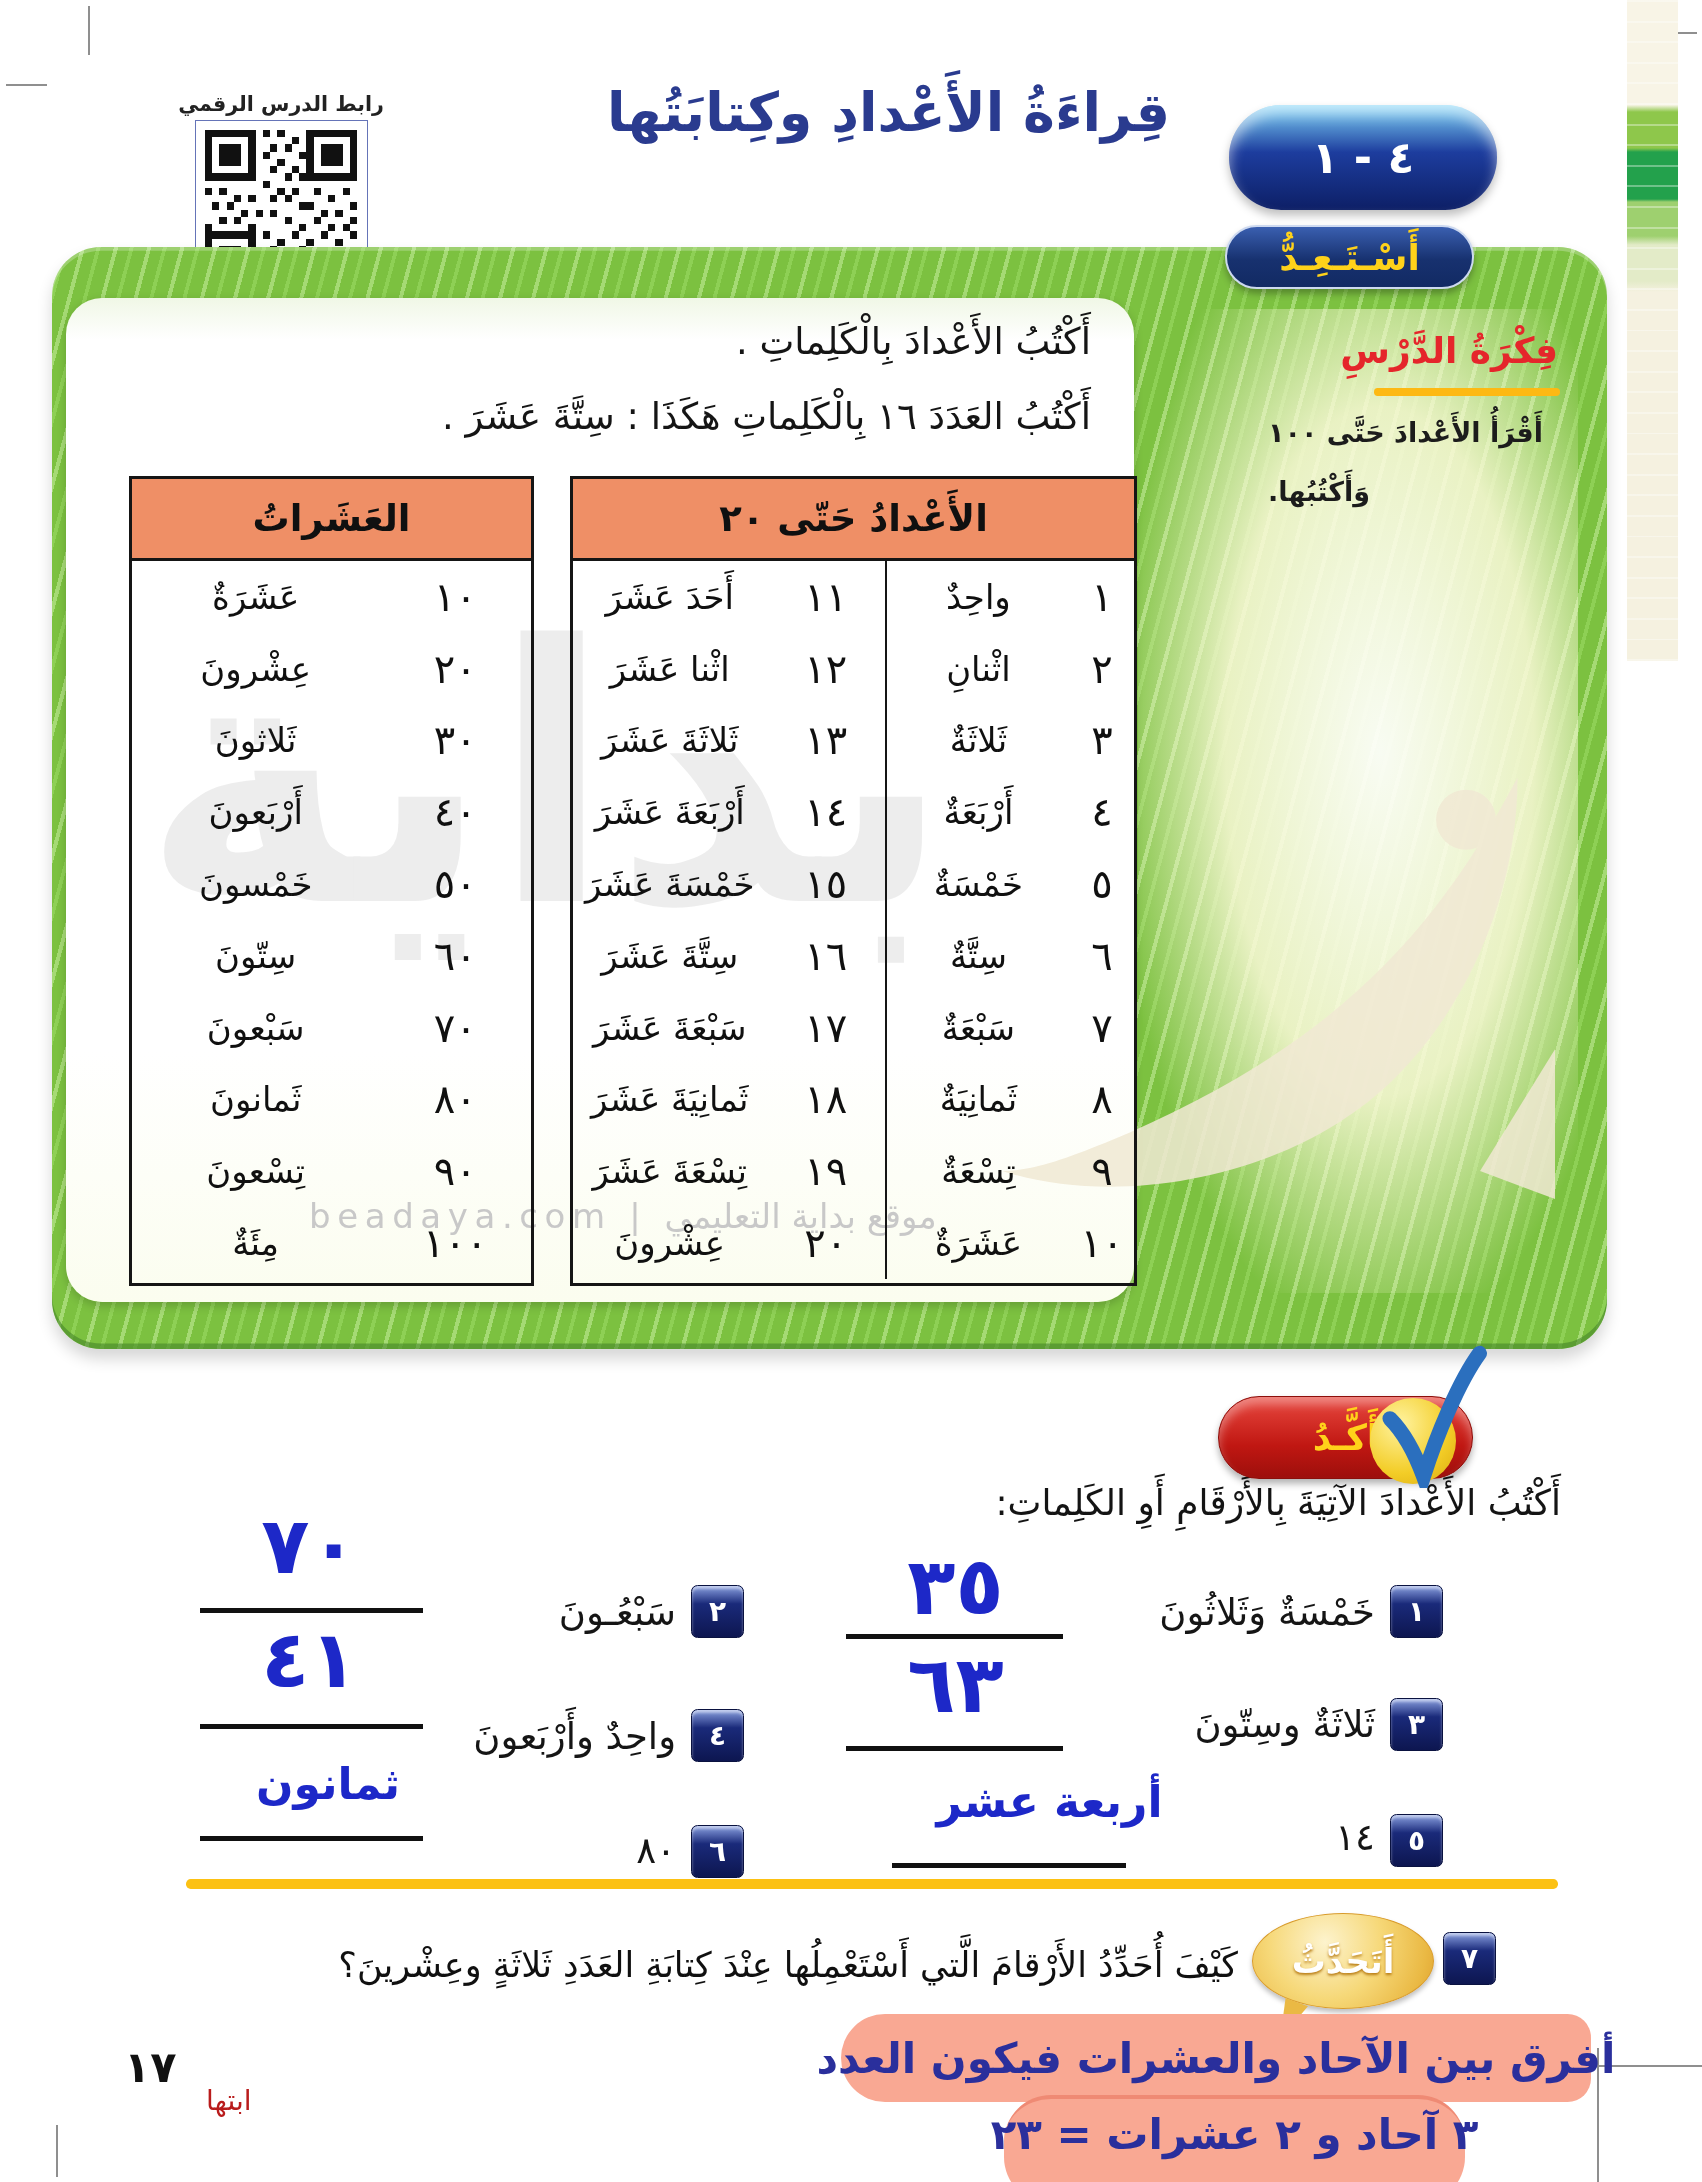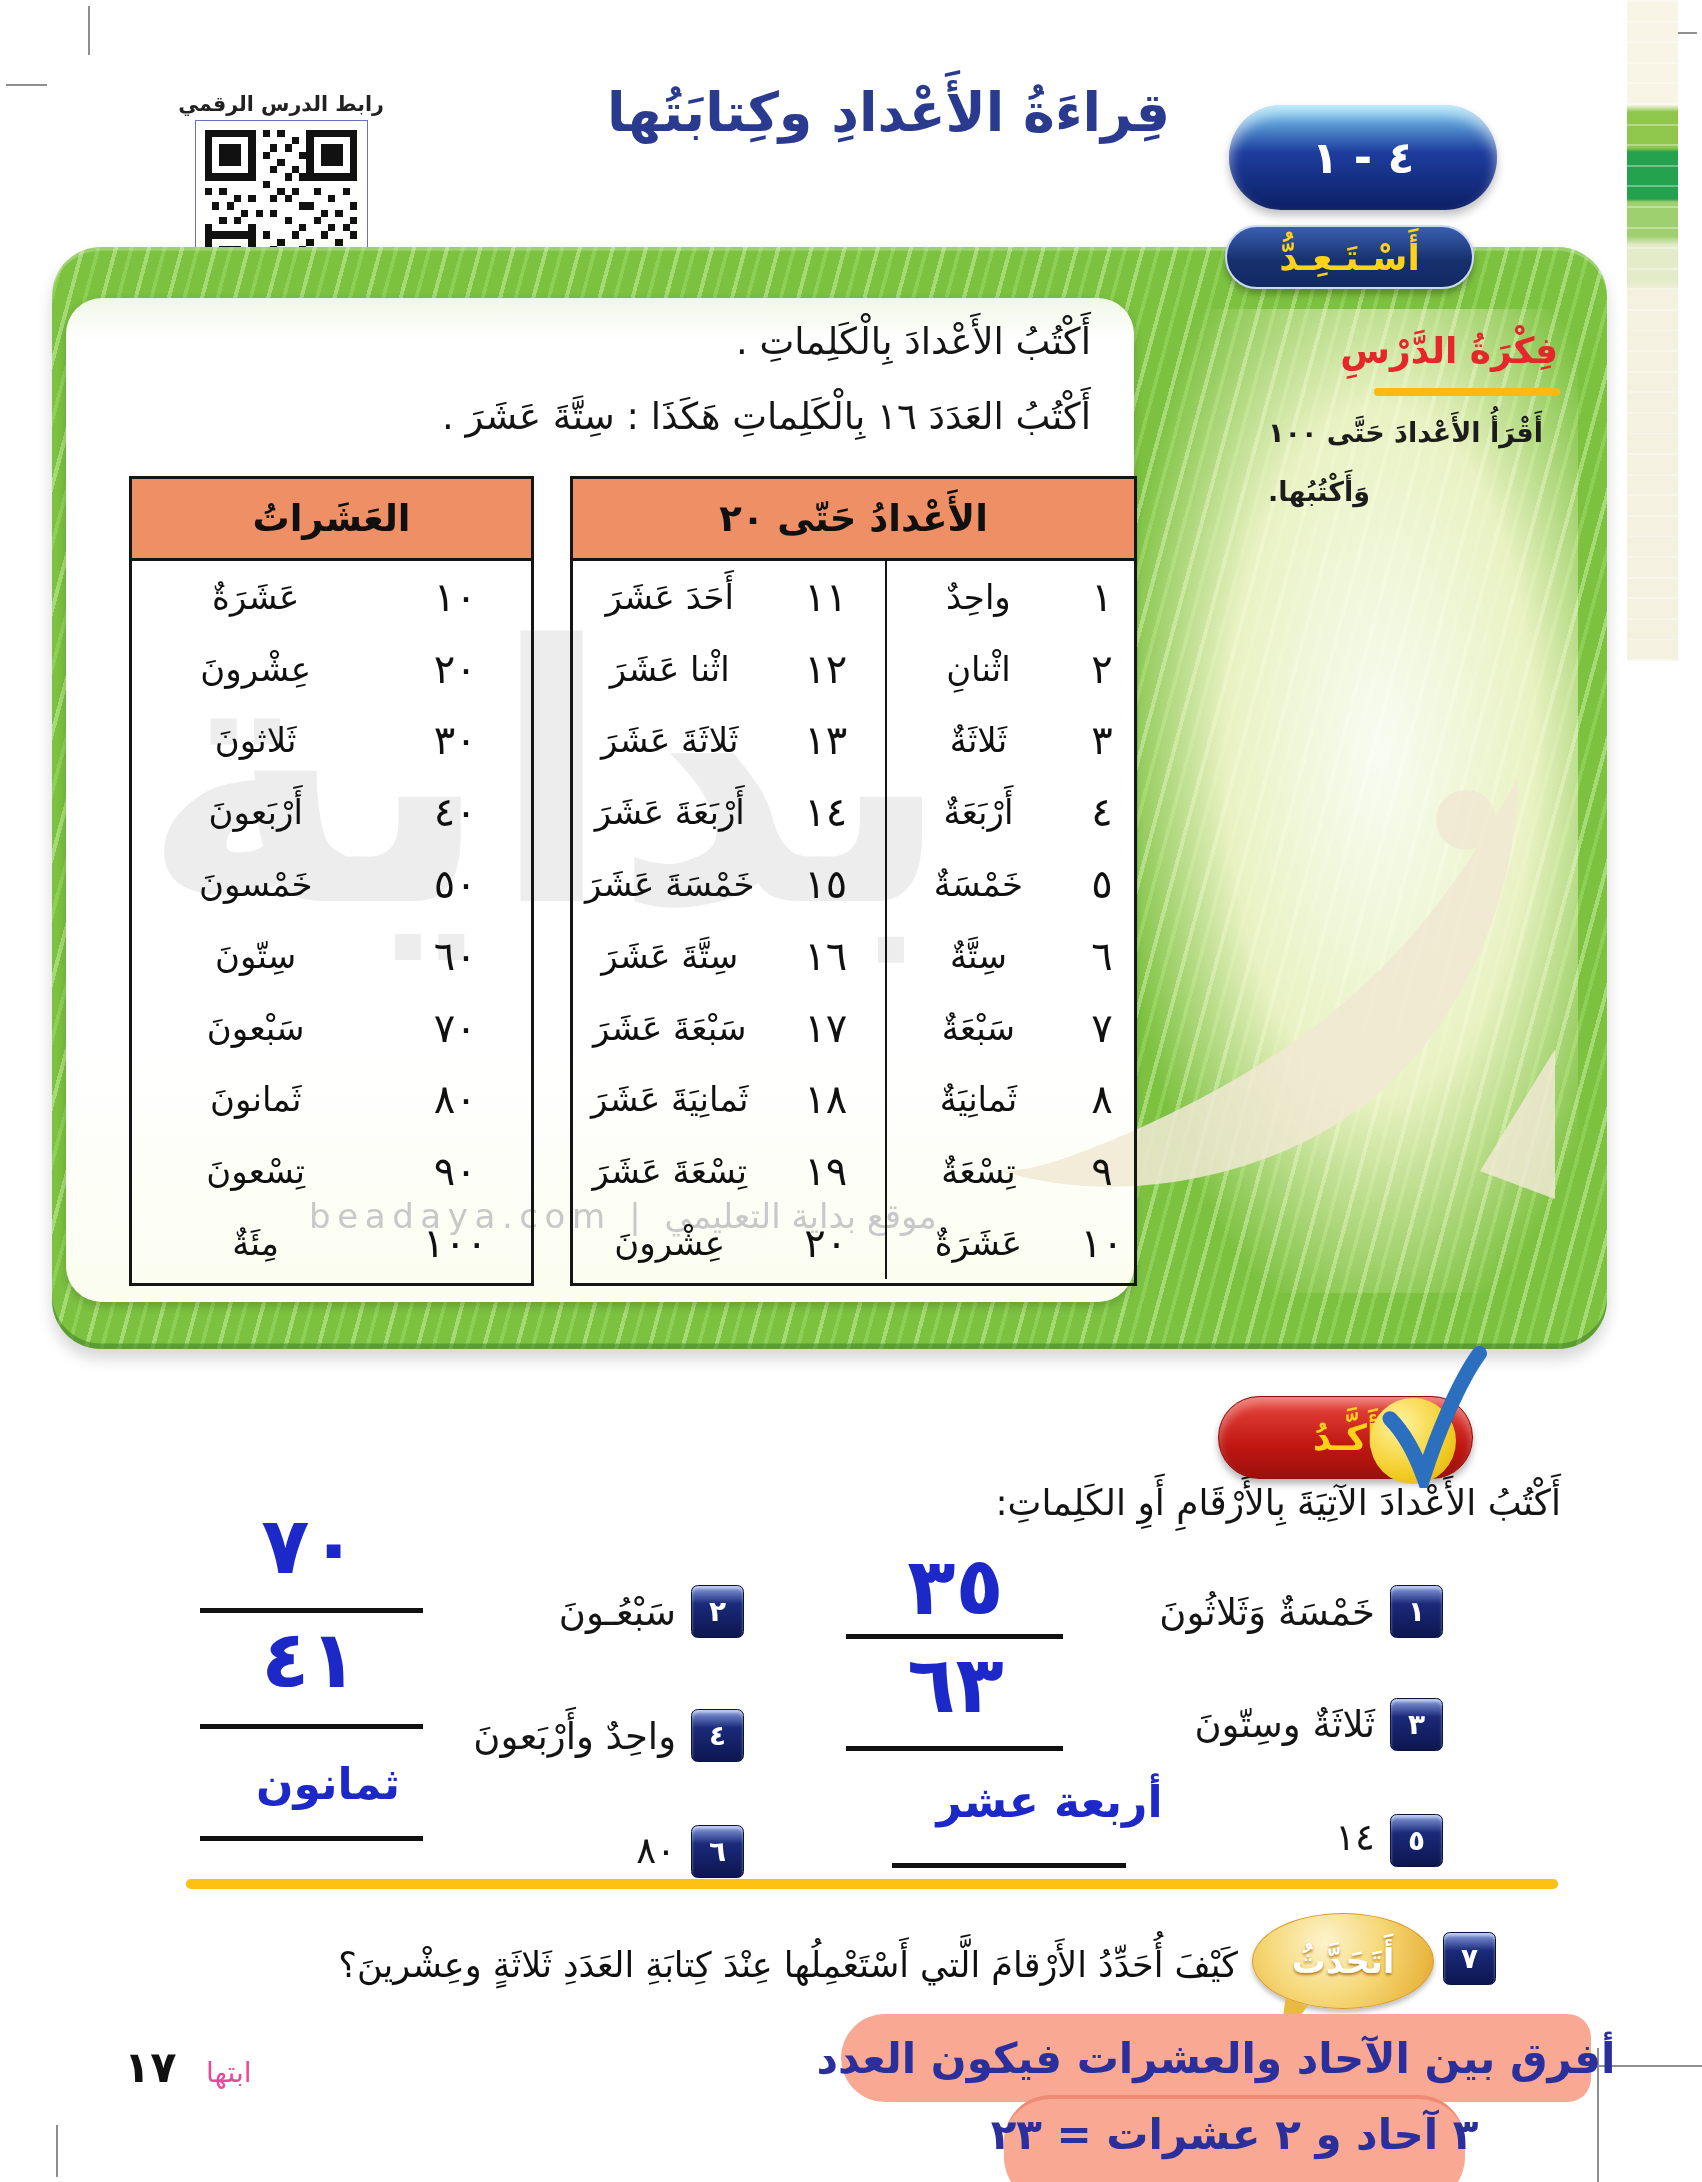--- a/index.html
+++ b/index.html
@@ -75,21 +75,21 @@
   .bubble{border-radius:50%;border:0.9px solid #d89b2b;
     background:radial-gradient(circle at 40% 30%,#fdf3cd,#f6d878 45%,#eab944 80%,#dd9e2b);
     display:flex;align-items:center;justify-content:center;color:#fff;font-size:34px;font-weight:bold;
     text-shadow:0 1.9px 2.8px #b97d16;box-shadow:0 3.7px 5.6px rgba(0,0,0,.25);}
   .bubble-tail{background:#eab944;clip-path:polygon(0 100%,20% 0,100% 20%);}
   .question{font-size:35px;color:#101010;white-space:nowrap;}
   
   .pink{background:#f9a893;color:#2a2f9c;font-weight:bold;font-size:42px;
     display:flex;align-items:center;justify-content:center;white-space:nowrap;}
   .footer-num{font-size:43px;font-weight:bold;color:#111;}
-  .footer-word{font-size:28px;color:#ec4899;}
+  .footer-word{font-size:28px;color:#b91c1c;margin-top:28px;}
 </style>
 </head>
 <body>
 
 <div class="page">
 
   <div class="cm" style="left:88px;top:5.6px;width:1.9px;height:49px;"></div>
   <div class="cm" style="left:5.6px;top:84px;width:41px;height:1.9px;"></div>
   <div class="cm" style="left:1645px;top:32px;width:52px;height:1.9px;"></div>
   <div class="cm" style="left:56px;top:2125px;width:1.9px;height:52px;"></div>

